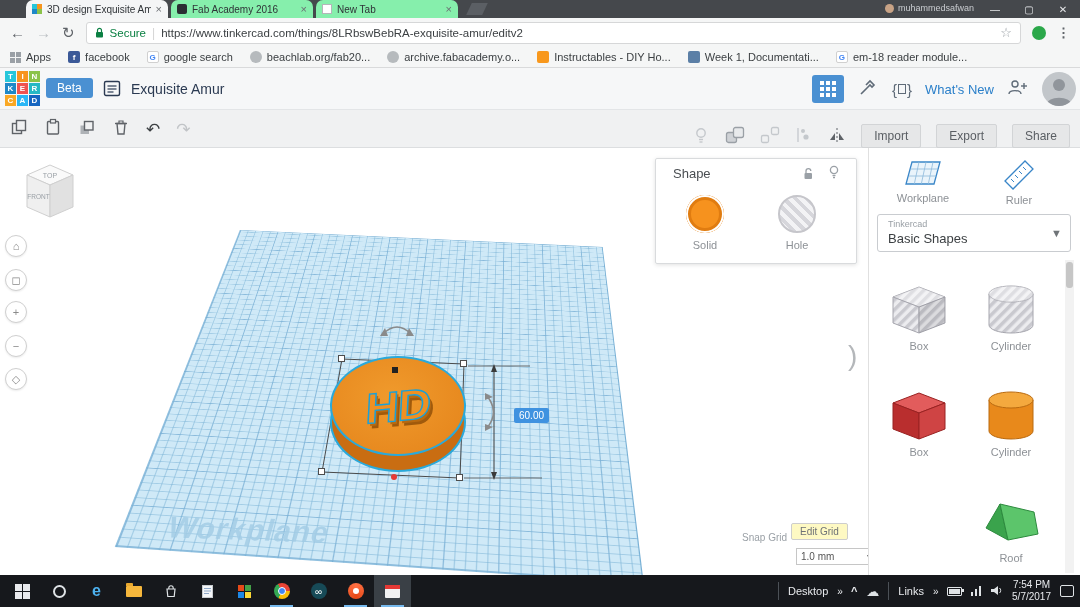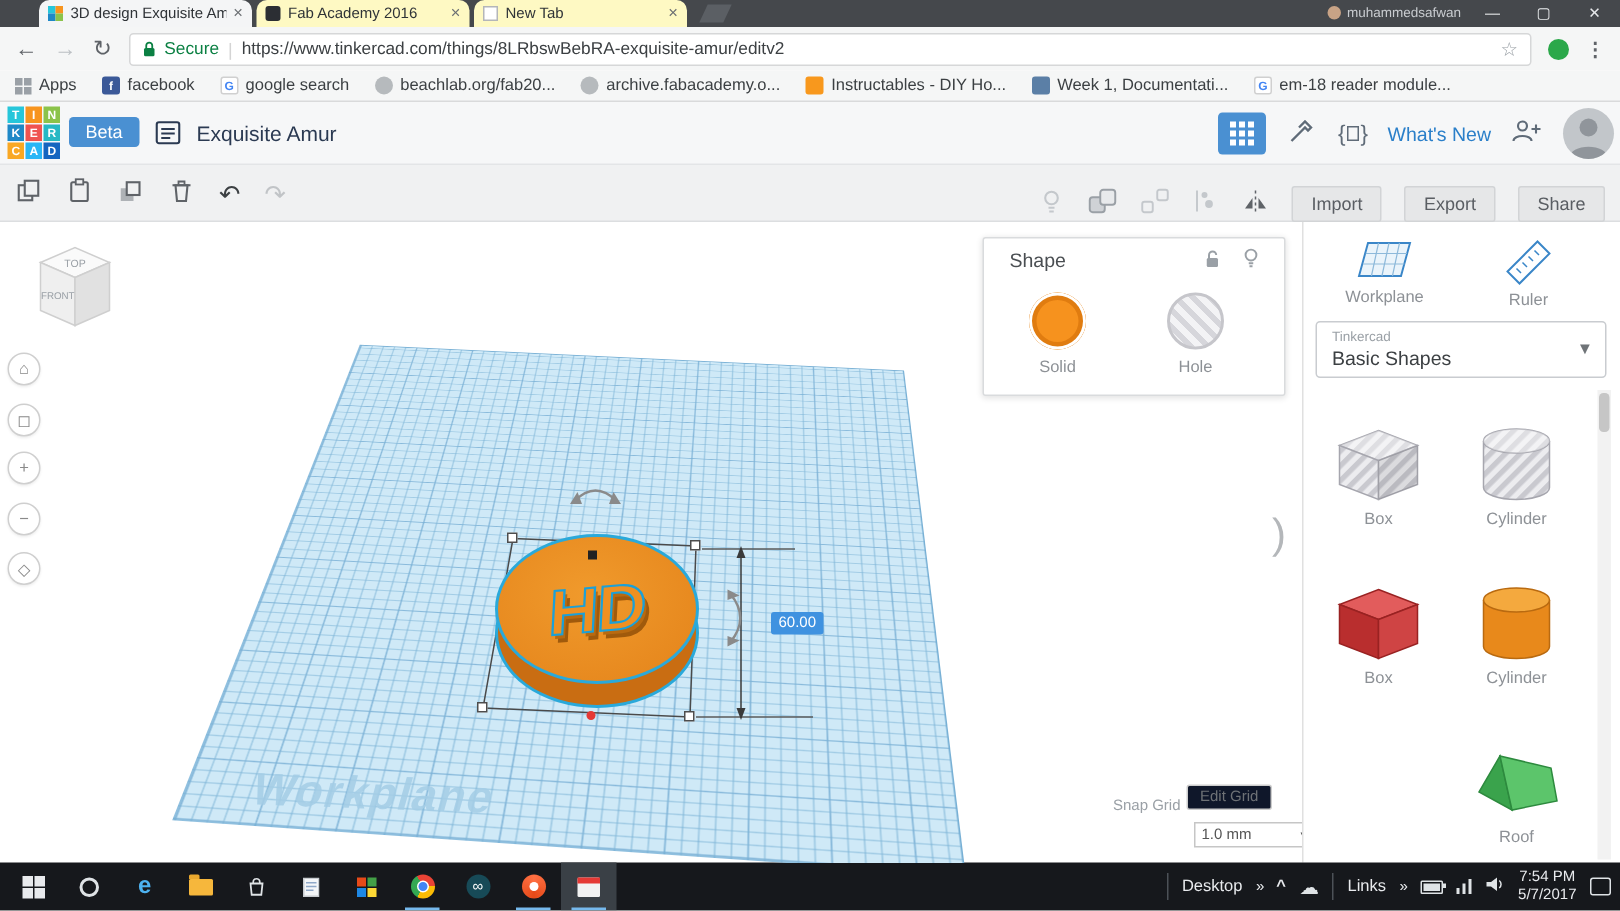--- a/index.html
+++ b/index.html
@@ -5,21 +5,21 @@
   html,body{margin:0;padding:0;background:#666;}
   .screen{position:relative;width:1080px;height:607px;background:#fff;overflow:hidden;
           font-family:"Liberation Sans",sans-serif;-webkit-font-smoothing:antialiased;}
 
   
   .titlebar{position:absolute;left:0;top:0;width:1080px;height:18px;background:#45484c;}
   .tabs{position:absolute;left:26px;top:0;height:18px;display:flex;}
   .tab{position:relative;width:142px;height:18px;border-radius:7px 7px 0 0;display:flex;align-items:center;
        padding:0 6px;gap:5px;margin-right:3px;box-sizing:border-box;}
   .tab.active{background:#f4f5f6;}
-  .tab.inactive{background:#fef9c3;}
+  .tab.inactive{background:#86efac;}
   .tab-title{font-size:10px;color:#2f3337;white-space:nowrap;overflow:hidden;flex:1;}
   .tab-close{font-size:11px;color:#6b6f73;line-height:1;}
   .fav{width:10px;height:10px;flex:none;}
   .fav-tc{display:grid;grid-template-columns:5px 5px;}
   .fav-tc i{width:5px;height:5px;}
   .fav-tc i:nth-child(1){background:#26c6da}.fav-tc i:nth-child(2){background:#f7941e}
   .fav-tc i:nth-child(3){background:#1e88c7}.fav-tc i:nth-child(4){background:#8bc34a}
   .fav-fab{background:#2b2e33;border-radius:2px;}
   .fav-new{background:#fff;border:1px solid #b4b6b9;box-sizing:border-box;}
   .newtab-btn{width:16px;height:12px;background:#5b5f64;transform:skewX(-25deg);margin:3px 0 0 8px;}
@@ -114,21 +114,21 @@
   .shape-panel{position:absolute;left:655px;top:10px;width:200px;height:104px;background:#fff;border:1px solid #d9dbdd;
                box-shadow:0 1px 4px rgba(0,0,0,.12);border-radius:2px;z-index:9;}
   .sp-title{position:absolute;left:17px;top:7px;font-size:13px;color:#4a4e52;}
   .sp-lock{position:absolute;right:42px;top:7px;}
   .sp-bulb{position:absolute;right:16px;top:6px;}
   .swatch{position:absolute;top:36px;width:38px;height:38px;border-radius:50%;box-sizing:border-box;}
   .swatch.solid{left:30px;background:#f6921e;box-shadow:inset 0 0 0 2px #fff, inset 0 0 0 5px #e07c10;}
   .swatch.hole{left:122px;background:repeating-linear-gradient(45deg,#d6d6db 0 4px,#f3f3f5 4px 8px);border:2px solid #c6c6cb;}
   .sw-label{position:absolute;top:80px;width:38px;text-align:center;font-size:11px;color:#8d9196;}
   .collapse{position:absolute;left:848px;top:192px;font-size:28px;color:#b4b7ba;z-index:9;}
-  .editgrid{position:absolute;left:791px;top:375px;background:#0f172a;border:1px solid #cdcdcd;border-radius:2px;
+  .editgrid{position:absolute;left:791px;top:375px;background:#fef9c3;border:1px solid #cdcdcd;border-radius:2px;
             font-size:10px;color:#6e7276;padding:2px 8px;z-index:9;font-family:inherit;}
   .snap-label{position:absolute;left:742px;top:384px;font-size:10px;color:#9aa0a6;z-index:9;}
   .snap-dd{position:absolute;left:796px;top:400px;width:81px;height:17px;background:#fff;border:1px solid #c6c6c6;
            font-size:10px;color:#555;display:flex;align-items:center;justify-content:space-between;padding:0 4px;box-sizing:border-box;z-index:9;}
 
   
   .sidebar{position:absolute;left:868px;top:148px;width:212px;height:427px;background:#fff;border-left:1px solid #e0e0e0;box-sizing:border-box;}
   .tool{position:absolute;top:10px;width:72px;text-align:center;}
   .tool.workplane{left:18px}.tool.ruler{left:114px}
   .tool svg{display:block;margin:0 auto;}

